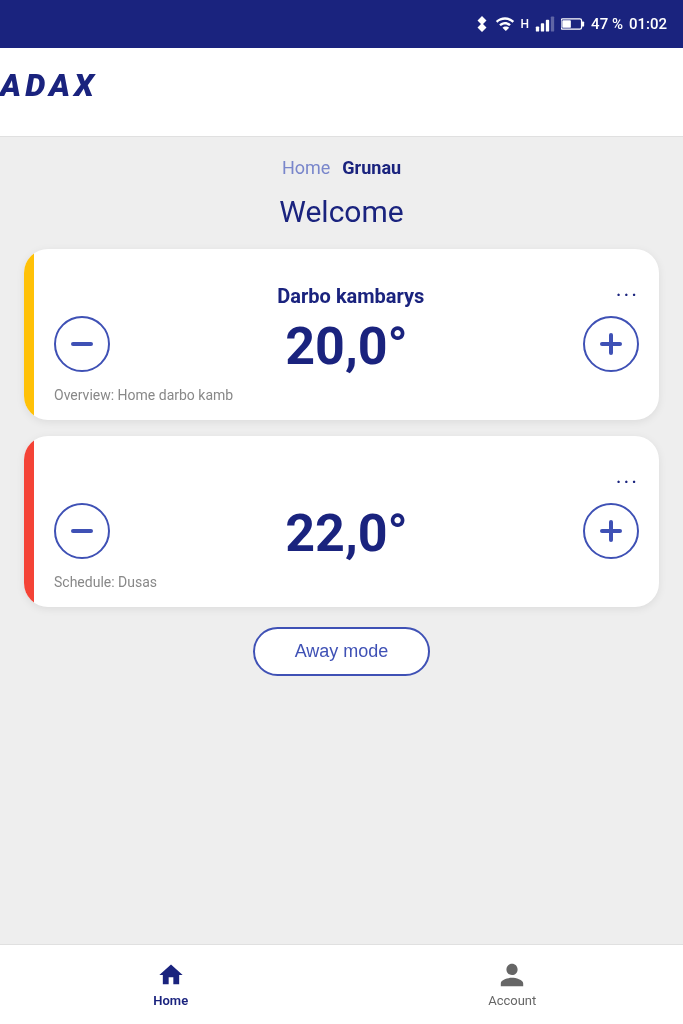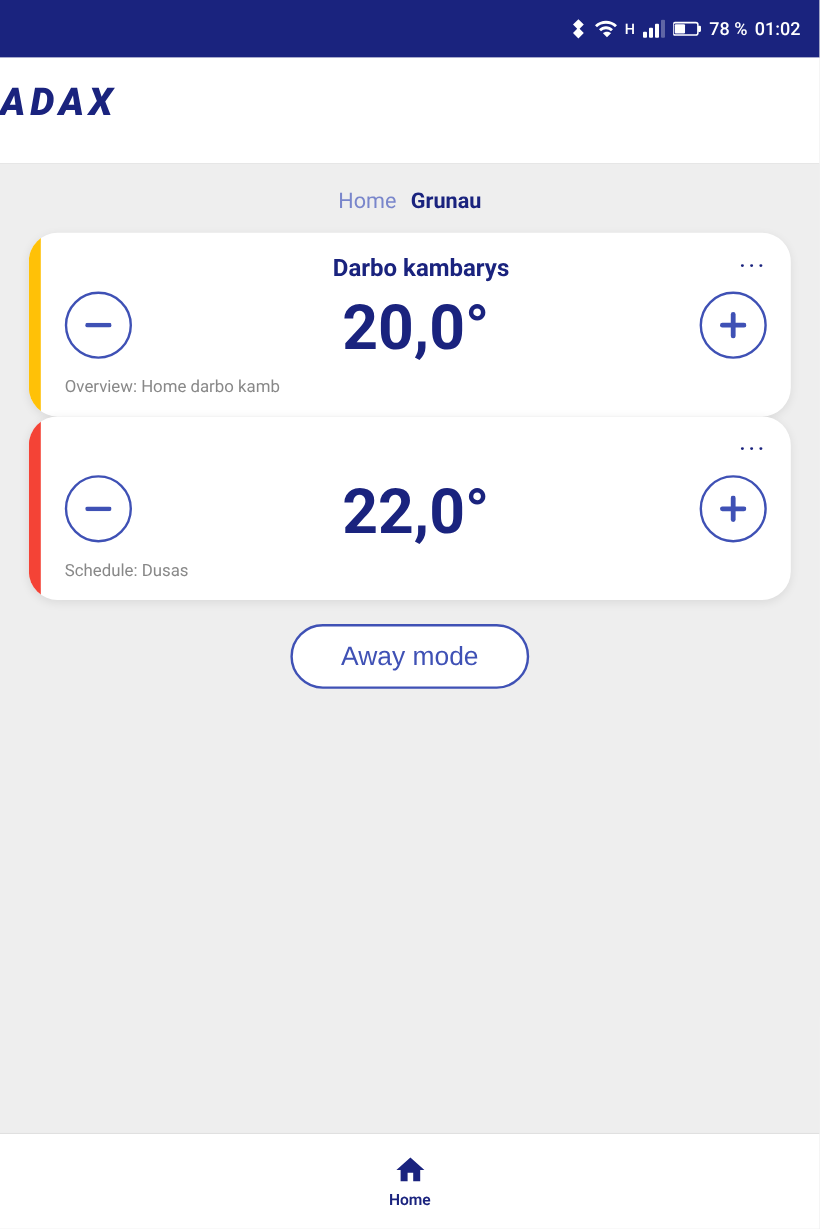--- a/index.html
+++ b/index.html
@@ -90,21 +90,22 @@
       font-size: 30px;
       font-weight: 400;
       color: #1a237e;
       margin-bottom: 20px;
     }
 
     
     .room-card {
       background: white;
       border-radius: 24px;
-      padding: 16px 20px 16px;
+      margin-bottom: 16px;
+      padding: 34px 20px 16px;
       display: flex;
       flex-direction: column;
       position: relative;
       box-shadow: 0 2px 8px rgba(0,0,0,0.08);
       overflow: hidden;
     }
 
     .room-card-indicator {
       position: absolute;
       left: 0;
@@ -184,21 +185,21 @@
       justify-content: center;
       margin-top: 20px;
       margin-bottom: 8px;
     }
 
     .away-mode-btn {
       border: 2px solid #3f51b5;
       background: white;
       border-radius: 30px;
       padding: 12px 40px;
-      font-size: 22px;
+      font-size: 18px;
       color: #3f51b5;
       cursor: pointer;
       font-weight: 500;
     }
 
     
     .bottom-nav {
       position: absolute;
       bottom: 0;
       left: 0;
@@ -269,36 +270,37 @@
       <rect x="7" y="8" width="4" height="10" rx="1"></rect>
       <rect x="13" y="4" width="4" height="14" rx="1"></rect>
       <rect x="19" y="0" width="4" height="18" rx="1" opacity="0.3"></rect>
     </svg>
 
     <svg width="24" height="14" viewBox="0 0 28 14" fill="white">
       <rect x="0" y="1" width="24" height="12" rx="2" stroke="white" stroke-width="1.5" fill="none"></rect>
       <rect x="1.5" y="2.5" width="10" height="9" rx="1" fill="white"></rect>
       <rect x="24" y="4" width="3" height="6" rx="1" fill="white"></rect>
     </svg>
-    <span class="status-text">78 %</span>
+    <span class="status-text">47 %</span>
     <span class="status-text">01:02</span>
   </div>
 </div>
 
 <div class="header">
   <span class="logo-text">ADAX</span>
 </div>
 
 <div class="main-content">
 
   <div class="breadcrumb">
     <span class="breadcrumb-item">Home</span>
     <span class="breadcrumb-item active">Grunau</span>
   </div>
 
+  <div class="welcome-text">Welcome</div>
 
   <div class="room-card">
     <div class="room-card-indicator indicator-yellow"></div>
     <div class="room-card-inner">
       <div class="room-card-header">
         <div style="width:32px;"></div>
         <span class="room-name">Darbo kambarys</span>
         <span class="room-menu">···</span>
       </div>
       <div class="room-controls">
@@ -355,14 +357,22 @@
   <div class="nav-item">
     <span class="nav-icon active">
       <svg width="28" height="28" viewBox="0 0 24 24" fill="#1a237e">
         <path d="M10 20v-6h4v6h5v-8h3L12 3 2 12h3v8z"></path>
       </svg>
     </span>
     <span class="nav-label active">Home</span>
   </div>
 
 
+  <div class="nav-item">
+    <span class="nav-icon inactive">
+      <svg width="28" height="28" viewBox="0 0 24 24" fill="#666">
+        <path d="M12 12c2.7 0 4.8-2.1 4.8-4.8S14.7 2.4 12 2.4 7.2 4.5 7.2 7.2 9.3 12 12 12zm0 2.4c-3.2 0-9.6 1.6-9.6 4.8v2.4h19.2v-2.4c0-3.2-6.4-4.8-9.6-4.8z"></path>
+      </svg>
+    </span>
+    <span class="nav-label">Account</span>
+  </div>
 
 </div>
 
 </body></html>

